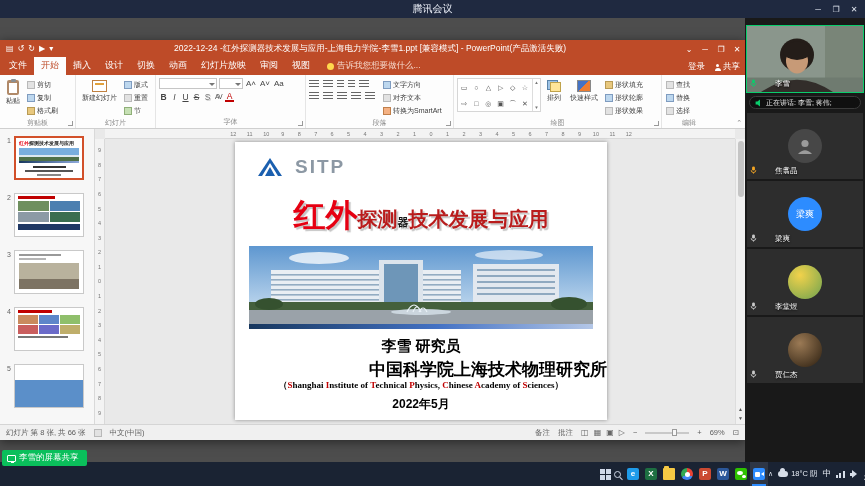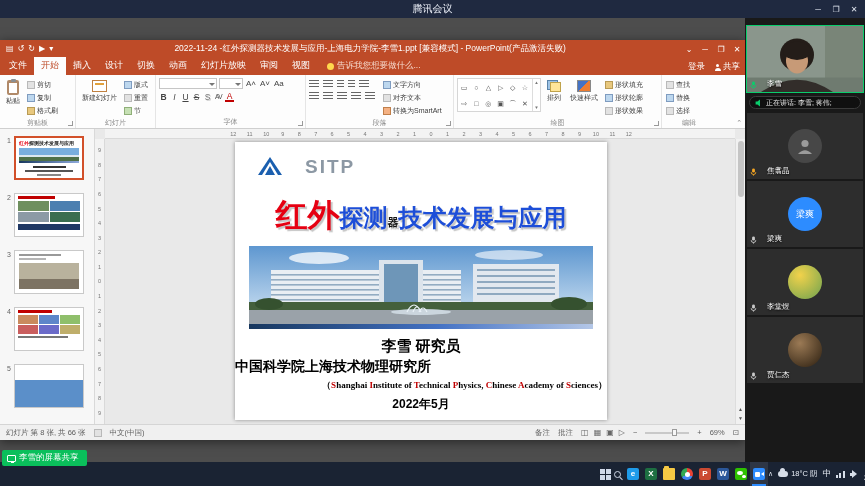--- a/index.html
+++ b/index.html
@@ -91,48 +91,48 @@
 .hr-nums span{flex:1;text-align:center;font-size:5.5px;color:#777;line-height:10px}
 .vruler{position:absolute;left:0;top:10px;bottom:0;width:10px;background:#f3f3f3;border-right:1px solid #d9d9d9}
 .vr-nums{position:absolute;top:4px;bottom:4px;left:0;right:0;display:flex;flex-direction:column}
 .vr-nums span{flex:1;display:flex;align-items:center;justify-content:center;font-size:5.5px;color:#777}
 .slide{position:absolute;left:140px;top:13px;width:372px;height:278px;background:#fff;box-shadow:0 0 4px rgba(0,0,0,.4)}
 .vscroll{position:absolute;right:0;top:10px;bottom:0;width:10px;background:#f1f1f1;border-left:1px solid #ddd;display:flex;flex-direction:column;align-items:center}
 .vthumb{width:6px;height:56px;background:#c5c5c5;border-radius:3px;margin-top:2px}
 .vs-btns{margin-top:auto;display:flex;flex-direction:column;gap:3px;padding-bottom:3px;font-size:5px;color:#555;text-align:center}
 
 
-.slide-logo{position:absolute;left:22px;top:14px;display:flex;align-items:flex-start;gap:22px}
+.slide-logo{position:absolute;left:22px;top:14px;display:flex;align-items:center;gap:12px}
 .sitp{font-size:19px;font-weight:bold;color:#8c98a4;letter-spacing:2px}
 .slide-title{position:absolute;left:0;right:0;top:52px;text-align:center;white-space:nowrap;text-shadow:2px 2px 1px #c6c6c6}
 .t-red{font-size:32px;font-weight:bold;color:#e60012}
-.t-main{font-size:24px;font-weight:bold;color:#1d4ed8}
+.t-main{font-size:20px;font-weight:bold;color:#b91c1c}
 .t-small{font-size:11px;font-weight:bold;color:#141414}
 .slide-photo{position:absolute;left:14px;right:14px;top:104px;height:78px}
 .slide-photo svg{position:absolute;inset:0;width:100%;height:100%}
 .slide-band{position:absolute;left:14px;right:14px;top:182px;height:5px;background:linear-gradient(90deg,#17375e,#4472c4 55%,#b4c7e7)}
 .slide-author{position:absolute;left:0;right:0;top:195px;text-align:center;font-size:15px;font-weight:bold;color:#000}
-.slide-inst{position:absolute;left:0;right:0;top:216px;text-align:left;font-size:14px;font-weight:bold;color:#000}
-.slide-en{position:absolute;left:0;right:0;top:237px;text-align:right;font-size:9px;font-weight:bold;color:#000;font-family:"Liberation Serif","DejaVu Serif",serif}
+.slide-inst{position:absolute;left:0;right:0;top:216px;text-align:right;font-size:17px;font-weight:bold;color:#000}
+.slide-en{position:absolute;left:0;right:0;top:237px;text-align:center;font-size:9px;font-weight:bold;color:#000;font-family:"Liberation Serif","DejaVu Serif",serif}
 .slide-en .cap{color:#c00000}
 .slide-date{position:absolute;left:0;right:0;top:254px;text-align:center;font-size:12px;font-weight:bold;color:#000}
 
 
 .statusbar{height:16px;background:#f0f0f0;border-top:1px solid #d5d5d5;display:flex;align-items:center;gap:8px;padding:0 6px;font-size:7.5px;color:#5d5d5d;flex:none}
 .sb-flex{flex:1}
 .sb-views{display:flex;gap:5px}
 .sbv{font-size:8px;color:#666}
 .ztrack{width:44px;height:2px;background:#c9c9c9;position:relative;display:inline-block}
 .zknob{position:absolute;left:60%;top:-2.5px;width:5px;height:7px;background:#f7f7f7;border:1px solid #9a9a9a}
 
 
 .sidebar{position:absolute;right:0;top:18px;width:120px;height:444px;background:#191919;padding-top:8px;display:flex;flex-direction:column;align-items:center;z-index:8}
 .tile{position:relative;width:116px;height:66px;background:#2d2d2d;margin-bottom:2px;overflow:hidden;flex:none}
 .tile.video{outline:1px solid #0acd6c}
-.tile .label{position:absolute;left:3px;bottom:3px;display:flex;align-items:flex-end;gap:10px;font-size:7.5px;color:#fff;text-shadow:0 1px 2px rgba(0,0,0,.95);z-index:2}
+.tile .label{position:absolute;left:3px;bottom:3px;display:flex;align-items:flex-start;gap:18px;font-size:7.5px;color:#fff;text-shadow:0 1px 2px rgba(0,0,0,.95);z-index:2}
 .av-circle{position:absolute;left:50%;top:50%;transform:translate(-50%,-50%);width:34px;height:34px;border-radius:50%;display:flex;align-items:center;justify-content:center;color:#fff;font-size:9px}
 .speak-banner{width:112px;height:13px;background:rgba(15,15,15,.9);border:1px solid #3a3a3a;border-radius:7px;display:flex;align-items:center;gap:3px;padding:0 5px;font-size:7px;color:#e8e8e8;margin:2px 0 4px;flex:none;white-space:nowrap;overflow:hidden}
 
 
 .share-badge{position:absolute;left:2px;top:450px;height:16px;background:#0abf5b;border-radius:2px;display:flex;align-items:center;gap:3px;padding:0 8px 0 5px;color:#fff;font-size:8.5px;z-index:30}
 .monitor-ic{width:9px;height:7px;border:1px solid #fff;border-radius:1px;position:relative;flex:none}
 .monitor-ic::after{content:"";position:absolute;left:2.5px;bottom:-2.5px;width:3px;height:1.5px;background:#fff}
 
 
 .taskbar{position:absolute;left:0;bottom:0;width:865px;height:24px;background:#1a2333;display:flex;align-items:center;z-index:20}
@@ -182,21 +182,21 @@
 
   <div class="ppt">
     <div class="ppt-titlebar">
       <div class="qat" id="qat">
           <span class="qi">▤</span>
           <span class="qi">↺</span>
           <span class="qi">↻</span>
           <span class="qi">▶</span>
           <span class="qi">▾</span>
         </div>
-      <div class="ppt-doc-title">2022-11-24 -红外探测器技术发展与应用-上海电力学院-李雪1.ppt [兼容模式] - PowerPoint(产品激活失败)</div>
+      <div class="ppt-doc-title">2022-12-24 -红外探测器技术发展与应用-上海电力学院-李雪1.ppt [兼容模式] - PowerPoint(产品激活失败)</div>
       <div class="ppt-controls" id="pptCtl">
           <span class="wc">⌄</span>
           <span class="wc">─</span>
           <span class="wc">❐</span>
           <span class="wc">✕</span>
         </div>
     </div>
 
     <div class="tabs-row">
       <div class="tabs" id="tabs">

